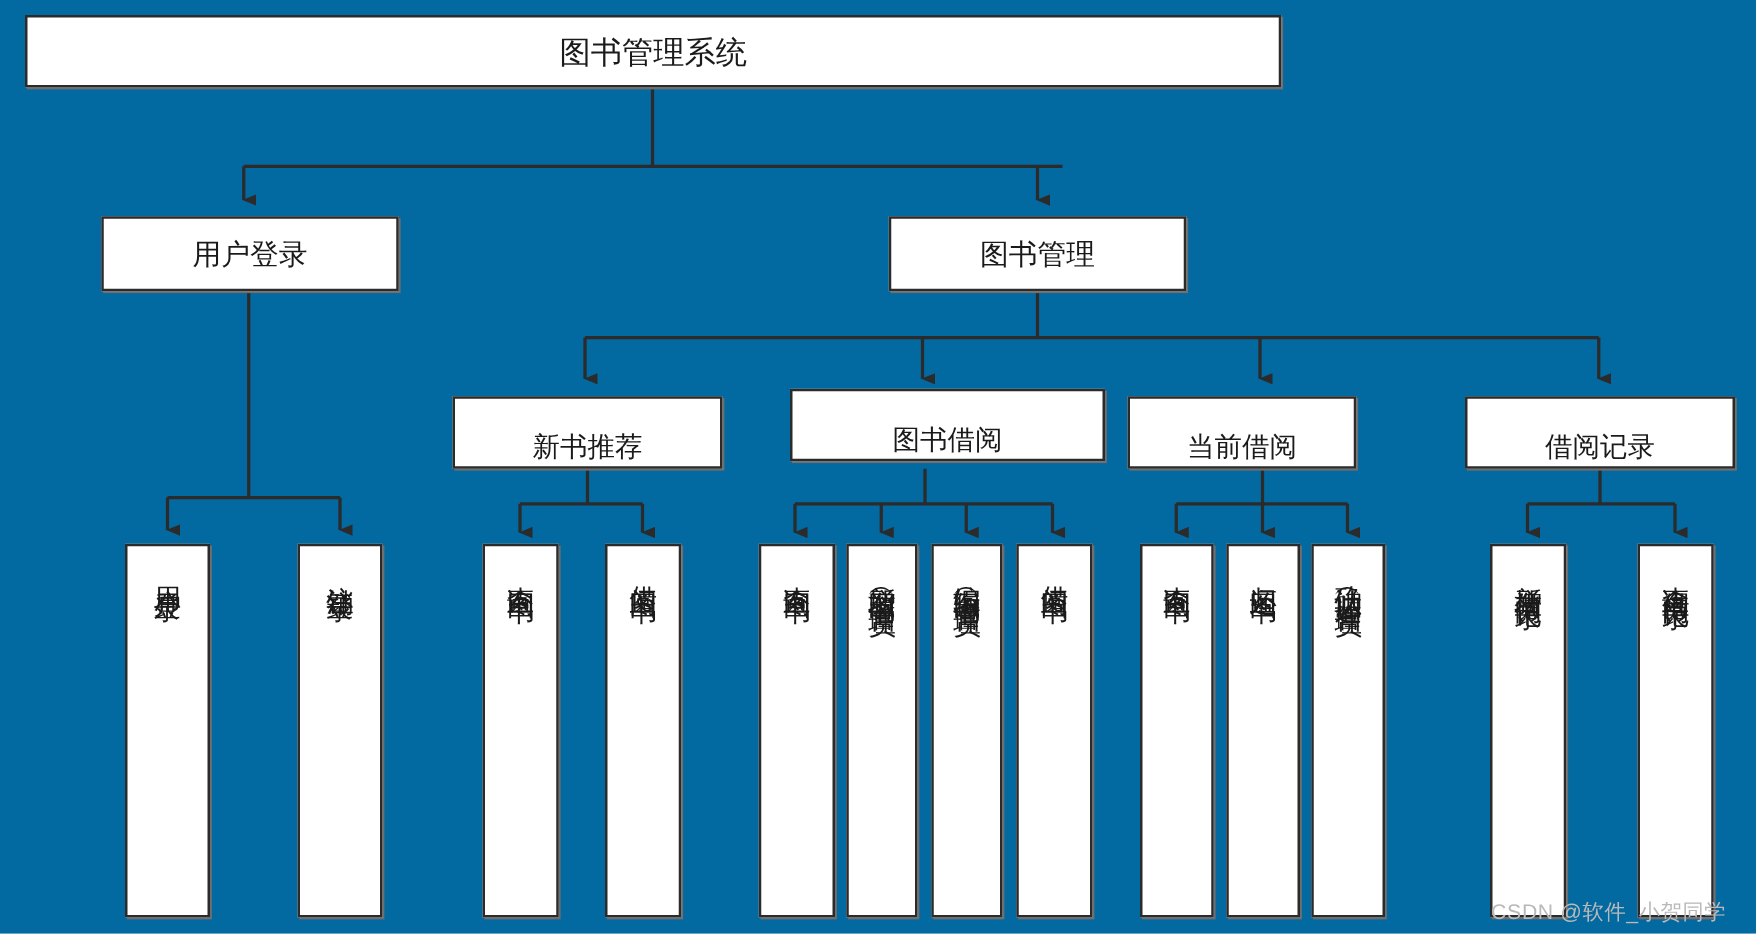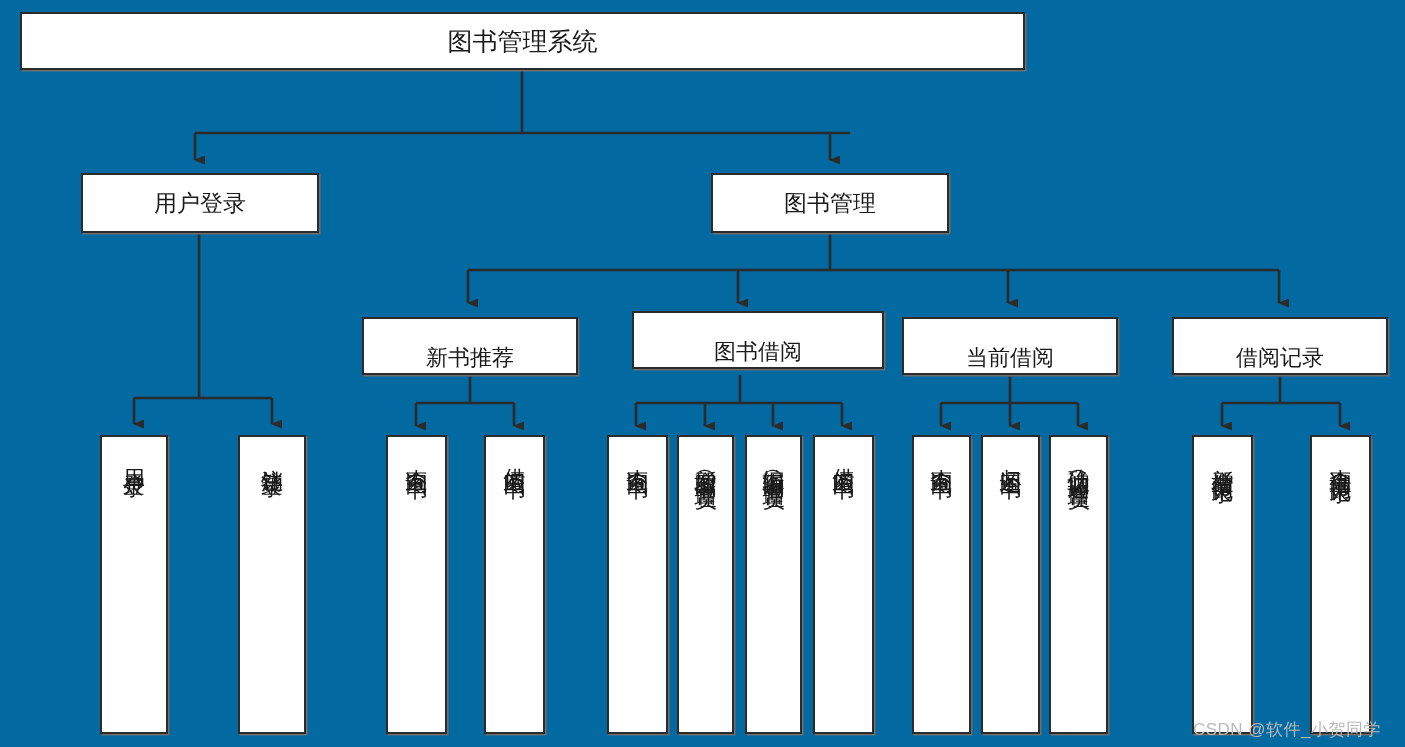--- a/index.html
+++ b/index.html
@@ -131,21 +131,21 @@
   <div class="node horiz t-l2" style="left:711px; top:173px; width:238px; height:60px;">
     <span>图书管理</span>
   </div>
 
   <div class="node horiz t-l3" style="left:362px; top:317px; width:216px; height:58px;">
     <span>新书推荐</span>
   </div>
   <div class="node horiz t-l3" style="left:632px; top:299px; width:252px; height:58px;margin-top:12px;">
     <span>图书借阅</span>
   </div>
-  <div class="node horiz t-l3" style="left:902px; top:317px; width:216px; height:58px;">
+  <div class="node horiz t-l3" style="left:902px; top:317px; width:183px; height:58px;">
     <span>当前借阅</span>
   </div>
   <div class="node horiz t-l3" style="left:1172px; top:317px; width:216px; height:58px;">
     <span>借阅记录</span>
   </div>
 
   <div class="node vert t-leaf" style="left:100px; top:435px; width:68px; height:299px;">
     <span class="vtext">用户登录</span>
   </div>
   <div class="node vert t-leaf" style="left:238px; top:435px; width:68px; height:299px;">

